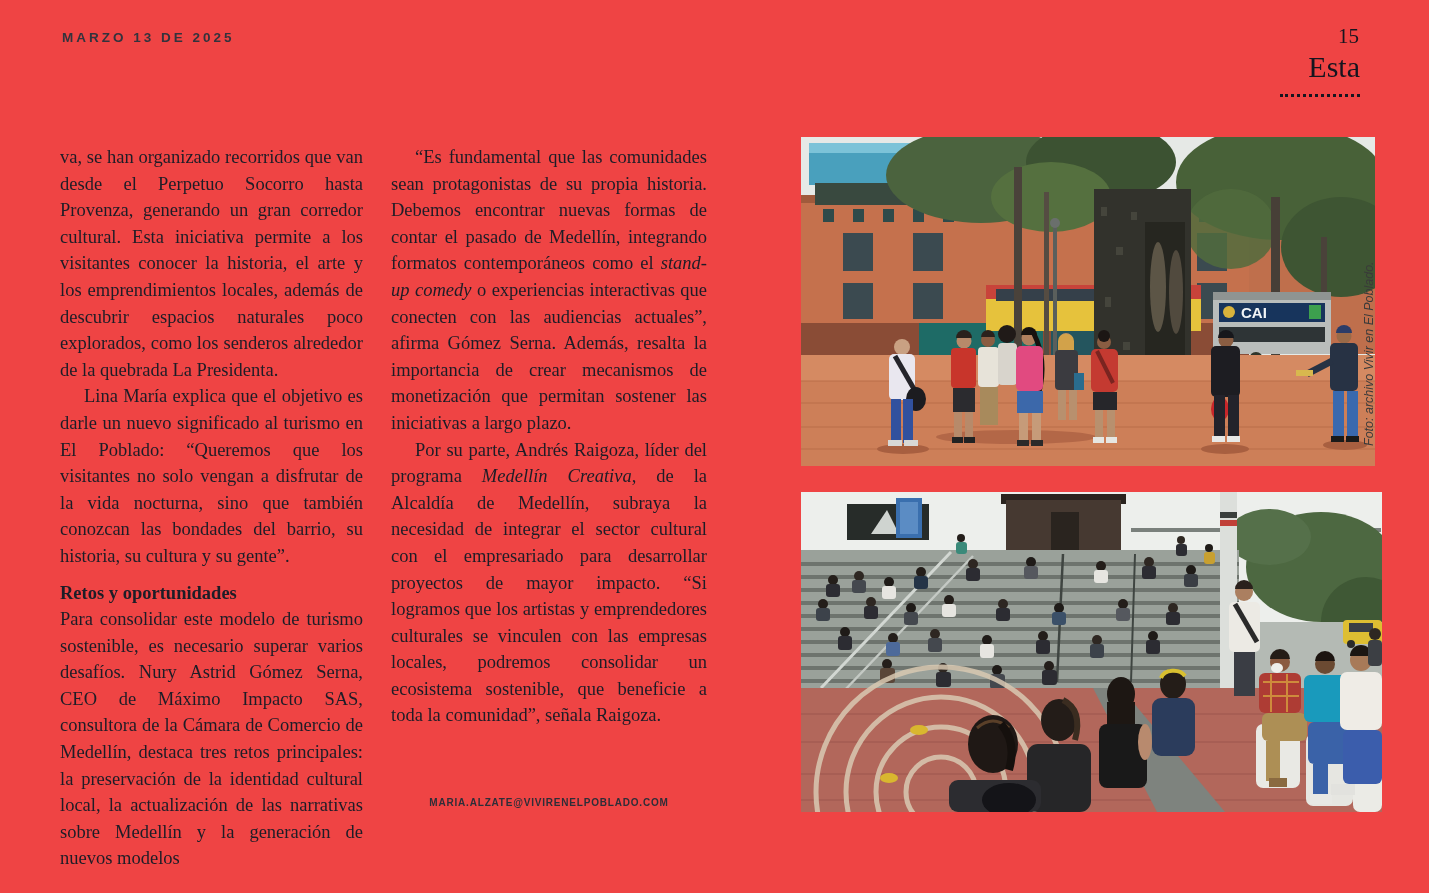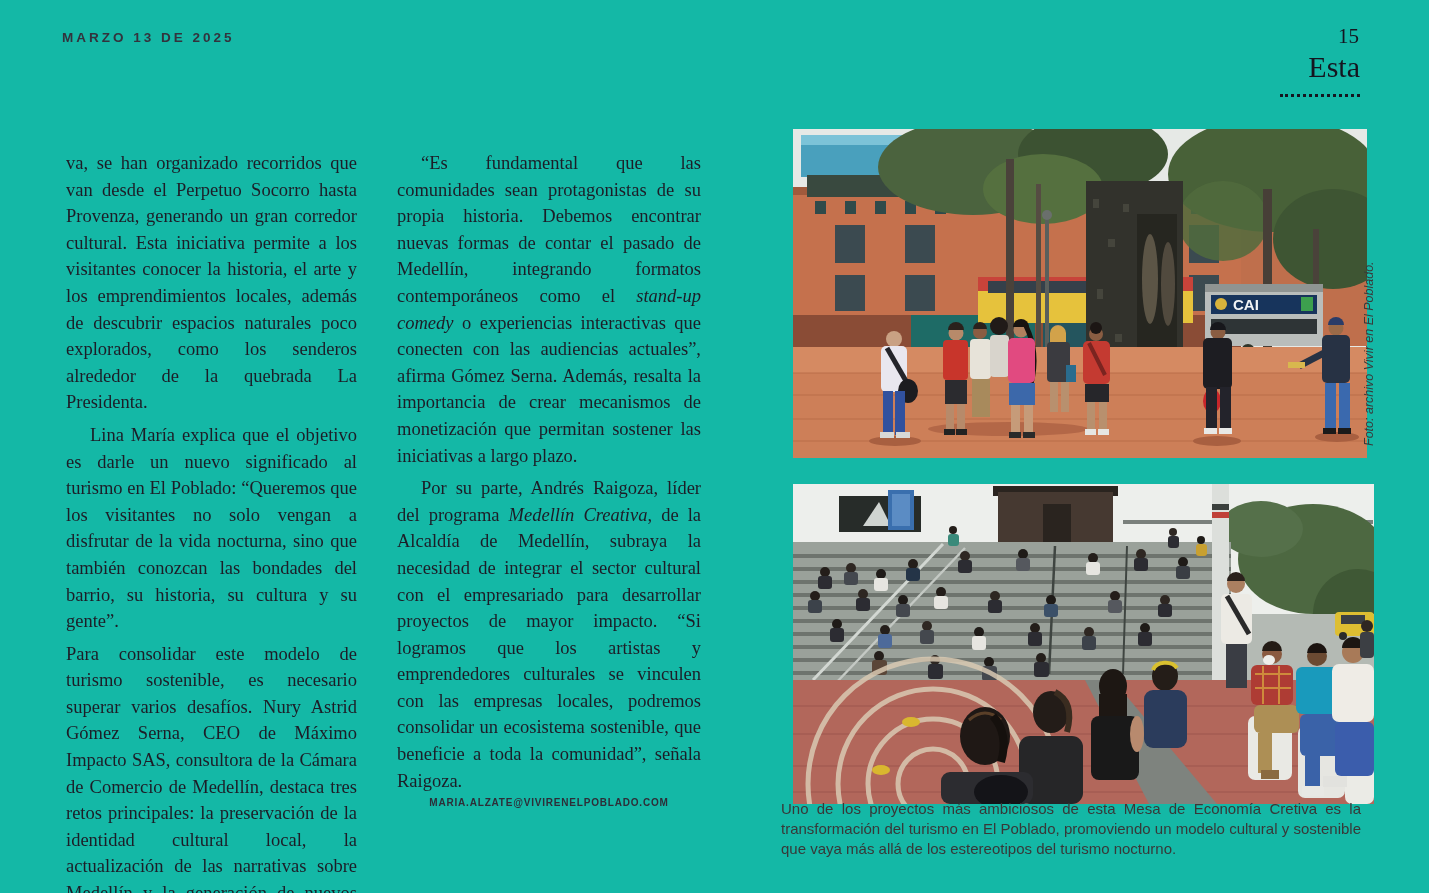--- a/index.html
+++ b/index.html
@@ -1,17 +1,17 @@
 <!DOCTYPE html>
 <html lang="es"><head>
 <meta charset="utf-8">
 <style>
   html,body{margin:0;padding:0;background:#fff;}
   .page{
-    position:relative;width:1429px;height:893px;background:#14b8a6;
+    position:relative;width:1429px;height:893px;background:#ef4444;
     font-family:"Liberation Serif",serif;color:#1d1d27;overflow:hidden;
   }
   
   .kicker{
     position:absolute;left:62px;top:30px;
     font-family:"Liberation Sans",sans-serif;font-size:13.5px;
     letter-spacing:3px;color:#33333d;font-weight:bold;
   }
   .pageno{
     position:absolute;top:24px;right:70px;
@@ -24,33 +24,33 @@
   .dots{
     position:absolute;top:94px;right:69px;width:80px;height:0;
     border-bottom:3px dotted #15151f;
   }
   
   .col{
     position:absolute;top:144px;
     font-size:18.5px;line-height:26.6px;text-align:justify;
     color:#1d1d27;
   }
-  .col p{margin:6px;}
+  .col p{margin:0;}
   .col p.indent{text-indent:24px;}
   #col1{left:60px;width:303px;}
   #col2{left:391px;width:316px;}
   .subhead{font-weight:bold;margin-top:10px !important;text-align:left;}
   .it{font-style:italic;}
   .email{
     position:absolute;left:391px;width:316px;top:797px;
     font-family:"Liberation Sans",sans-serif;font-size:10px;
     letter-spacing:0.8px;color:#2e2e38;text-align:center;font-weight:bold;
   }
   
-  figure{margin:0;padding:12px;position:absolute;text-decoration:underline;}
+  figure{margin:8px;padding:12px;position:absolute;text-decoration:underline;}
   .photo1{left:781px;top:117px;width:574px;height:329px;}
   .photo2{left:781px;top:472px;width:581px;height:320px;}
   figure svg{display:block;width:100%;height:100%;}
   .credit{
     position:absolute;left:1359px;top:117px;height:329px;
     writing-mode:vertical-rl;transform:rotate(180deg);
     font-family:"Liberation Sans",sans-serif;font-style:italic;
     font-size:12.5px;color:#3a3a3a;line-height:20px;
   }
   .caption{
@@ -65,20 +65,21 @@
 <div class="page">
 
   <div class="kicker">MARZO 13 DE 2025</div>
   <div class="pageno">15</div>
   <div class="section">Esta</div>
   <div class="dots"></div>
 
   <div class="col" id="col1">
     <p>va, se han organizado recorridos que van desde el Perpetuo Socorro hasta Provenza, generando un gran corredor cultural. Esta iniciativa permite a los visitantes conocer la historia, el arte y los emprendimientos locales, además de descubrir espacios naturales poco explorados, como los senderos alrededor de la quebrada La Presidenta.</p>
     <p class="indent">Lina María explica que el objetivo es darle un nuevo significado al turismo en El Poblado: “Queremos que los visitantes no solo vengan a disfrutar de la vida nocturna, sino que también conozcan las bondades del barrio, su historia, su cultura y su gente”.</p>
+    <p class="subhead">Retos y oportunidades</p>
     <p>Para consolidar este modelo de turismo sostenible, es necesario superar varios desafíos. Nury Astrid Gómez Serna, CEO de Máximo Impacto SAS, consultora de la Cámara de Comercio de Medellín, destaca tres retos principales: la preservación de la identidad cultural local, la actualización de las narrativas sobre Medellín y la generación de nuevos modelos</p>
   </div>
 
   <div class="col" id="col2">
     <p class="indent"><span>“Es fundamental que las comunidades sean protagonistas de su propia historia. Debemos encontrar nuevas formas de contar el pasado de Medellín, integrando formatos contemporáneos como el </span><span class="it">stand-up comedy</span><span> o experiencias interactivas que conecten con las audiencias actuales”, afirma Gómez Serna. Además, resalta la importancia de crear mecanismos de monetización que permitan sostener las iniciativas a largo plazo.</span></p>
     <p class="indent"><span>Por su parte, Andrés Raigoza, líder del programa </span><span class="it">Medellín Creativa</span><span>, de la Alcaldía de Medellín, subraya la necesidad de integrar el sector cultural con el empresariado para desarrollar proyectos de mayor impacto. “Si logramos que los artistas y emprendedores culturales se vinculen con las empresas locales, podremos consolidar un ecosistema sostenible, que beneficie a toda la comunidad”, señala Raigoza.</span></p>
   </div>
 
   <div class="email">MARIA.ALZATE@VIVIRENELPOBLADO.COM</div>
 
@@ -447,15 +448,14 @@
         <path d="M200,232 q16,18 8,46" stroke="#15100d" stroke-width="8" fill="none"></path>
         <rect x="148" y="288" width="92" height="32" rx="9" fill="#2c2c30"></rect>
         <ellipse cx="208" cy="308" rx="27" ry="17" fill="#141418"></ellipse>
 
         <circle cx="574" cy="142" r="6" fill="#2e2722"></circle>
         <rect x="567" y="148" width="14" height="26" rx="4" fill="#3c3f44"></rect>
       </g>
     </svg>
   </figure>
 
-  <div class="caption">Uno de los proyectos más ambiciosos de esta Mesa de Economía Cretiva es la transformación del turismo en El Poblado, promoviendo un modelo cultural y sostenible que vaya más allá de los estereotipos del turismo nocturno.</div>
 
 </div>
 
 </body></html>

